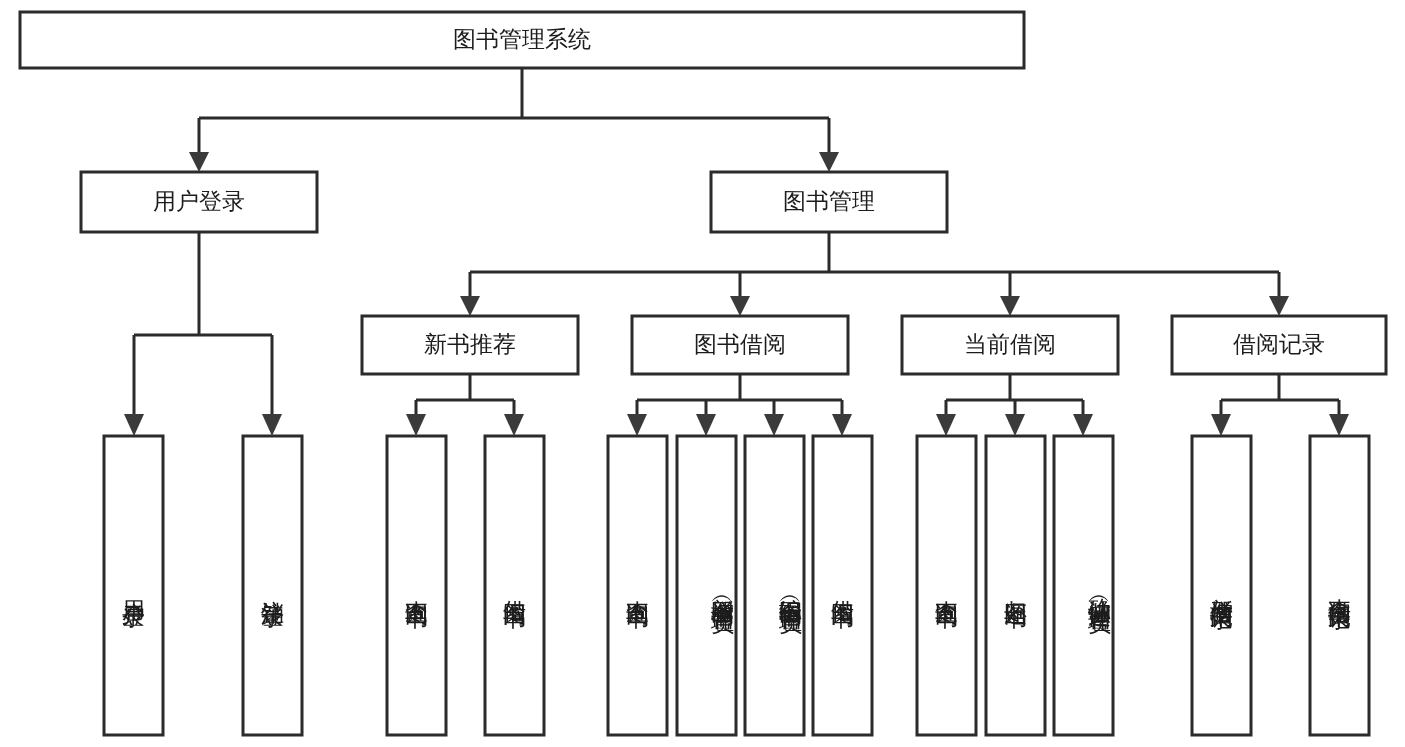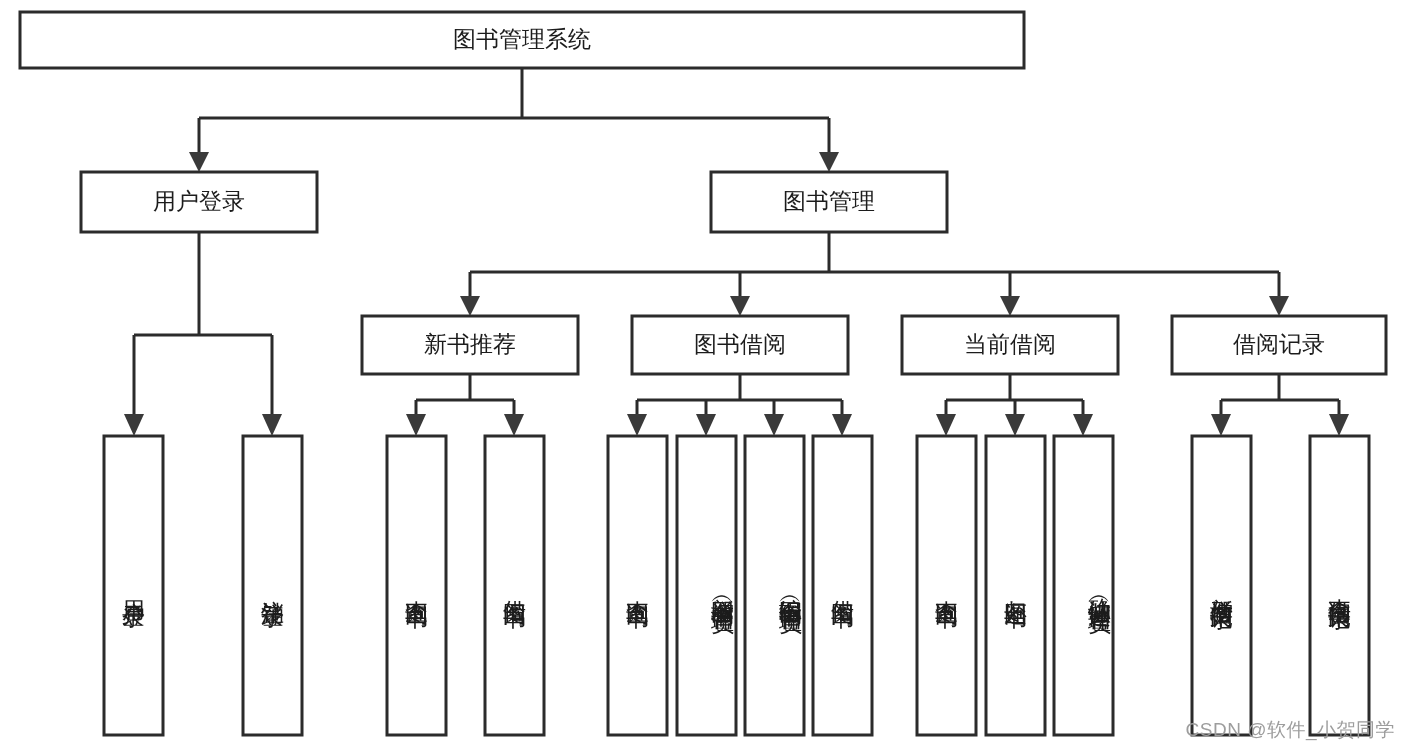--- a/index.html
+++ b/index.html
@@ -224,15 +224,14 @@
   <div class="leaf-label-wrap" style="left:608px; top:436px; width:59px; height:299px;">查询图书</div>
   <div class="leaf-label-wrap" style="left:677px; top:436px; width:59px; height:299px; align-items:flex-start; padding-top:6px; box-sizing:border-box;">新增图书（管理员）</div>
   <div class="leaf-label-wrap" style="left:745px; top:436px; width:59px; height:299px; align-items:flex-start; padding-top:6px; box-sizing:border-box;">编辑图书（管理员）</div>
   <div class="leaf-label-wrap" style="left:813px; top:436px; width:59px; height:299px;">借阅图书</div>
   <div class="leaf-label-wrap" style="left:917px; top:436px; width:59px; height:299px;">查询图书</div>
   <div class="leaf-label-wrap" style="left:986px; top:436px; width:59px; height:299px;">归还图书</div>
   <div class="leaf-label-wrap" style="left:1054px; top:436px; width:59px; height:299px; align-items:flex-start; padding-top:6px; box-sizing:border-box;">确认归还（管理员）</div>
   <div class="leaf-label-wrap" style="left:1192px; top:436px; width:59px; height:299px;">新增借阅记录</div>
   <div class="leaf-label-wrap" style="left:1310px; top:436px; width:59px; height:299px;">查询借阅记录</div>
 
-  <div class="watermark">CSDN @软件_小贺同学</div>
 
 </div>
 
 </body></html>

